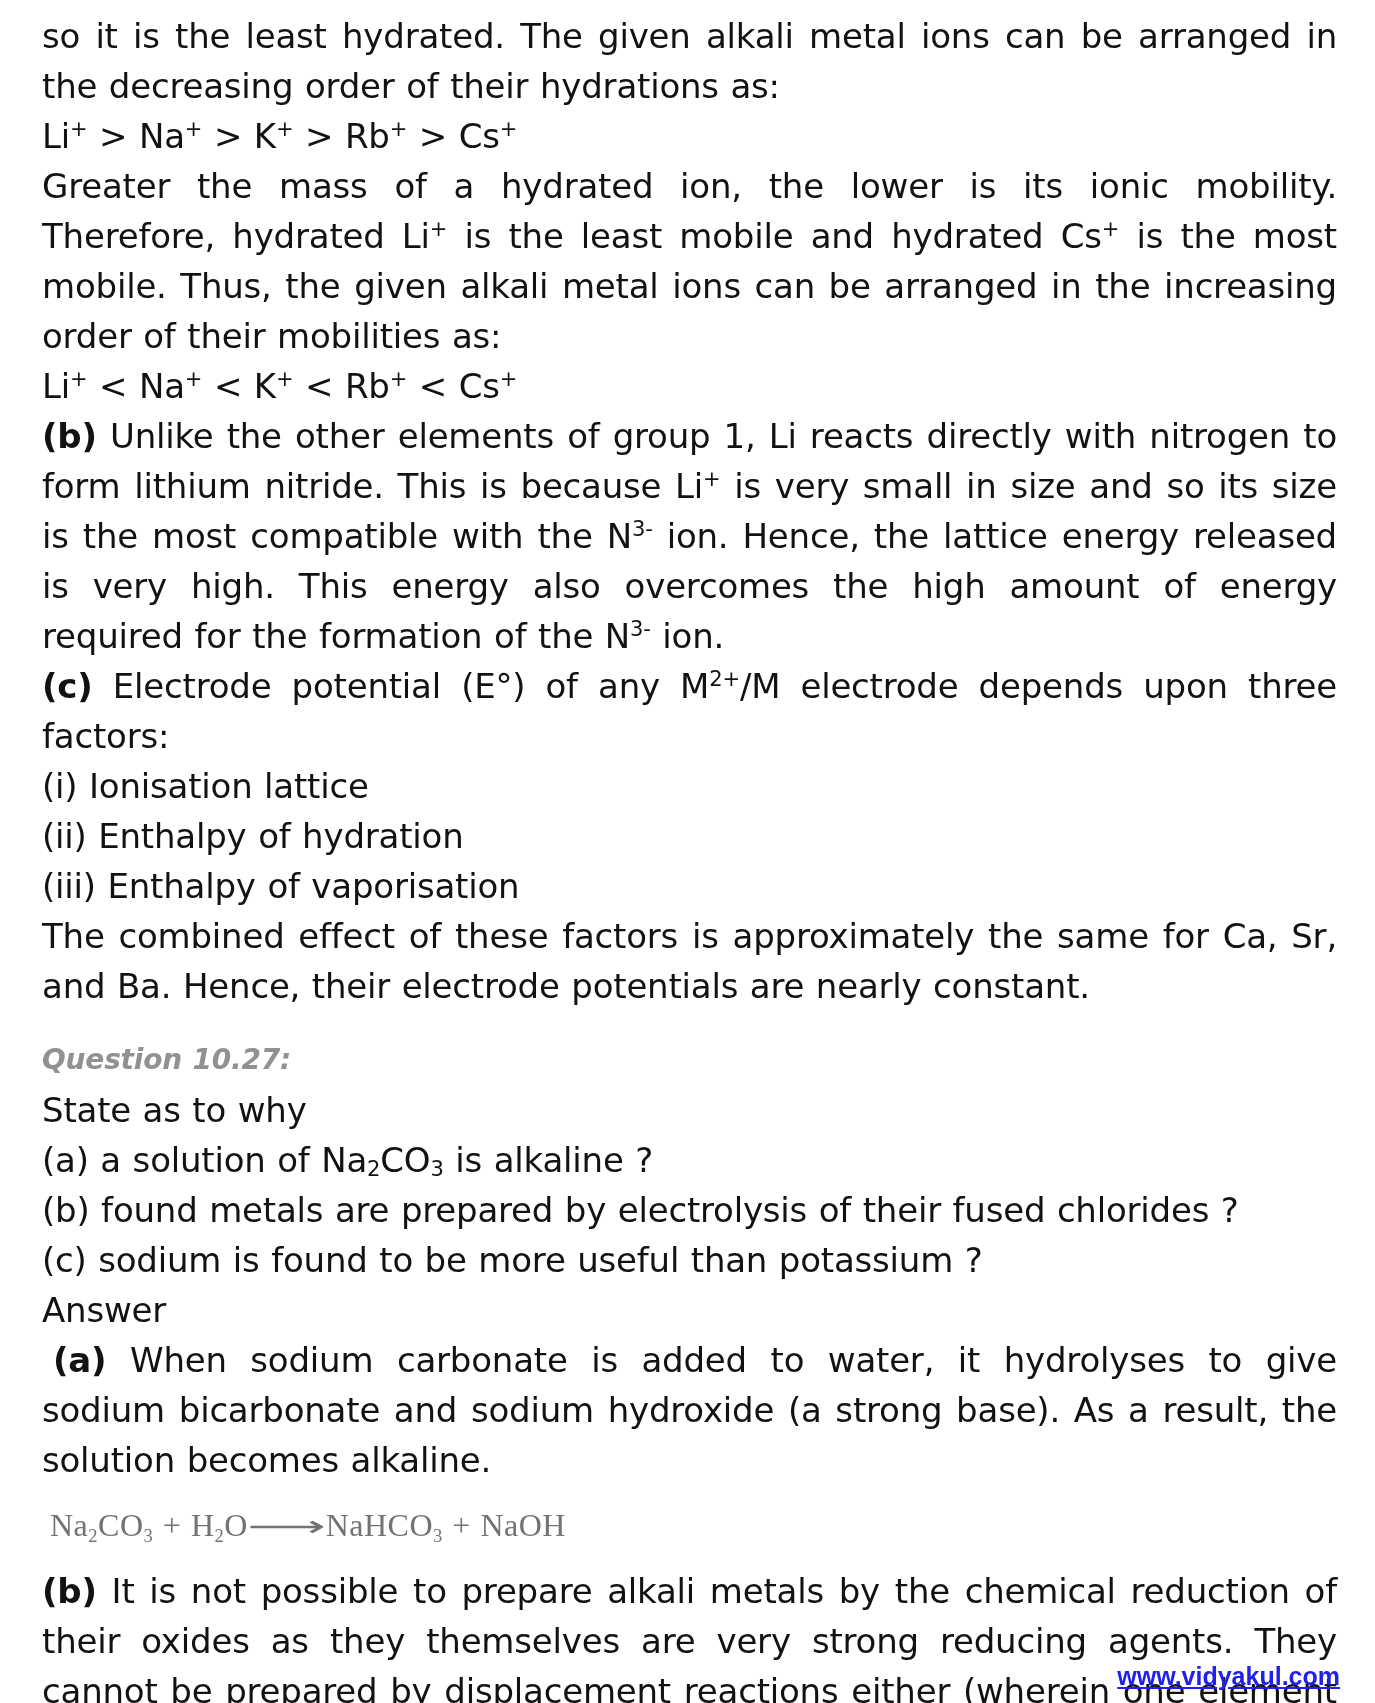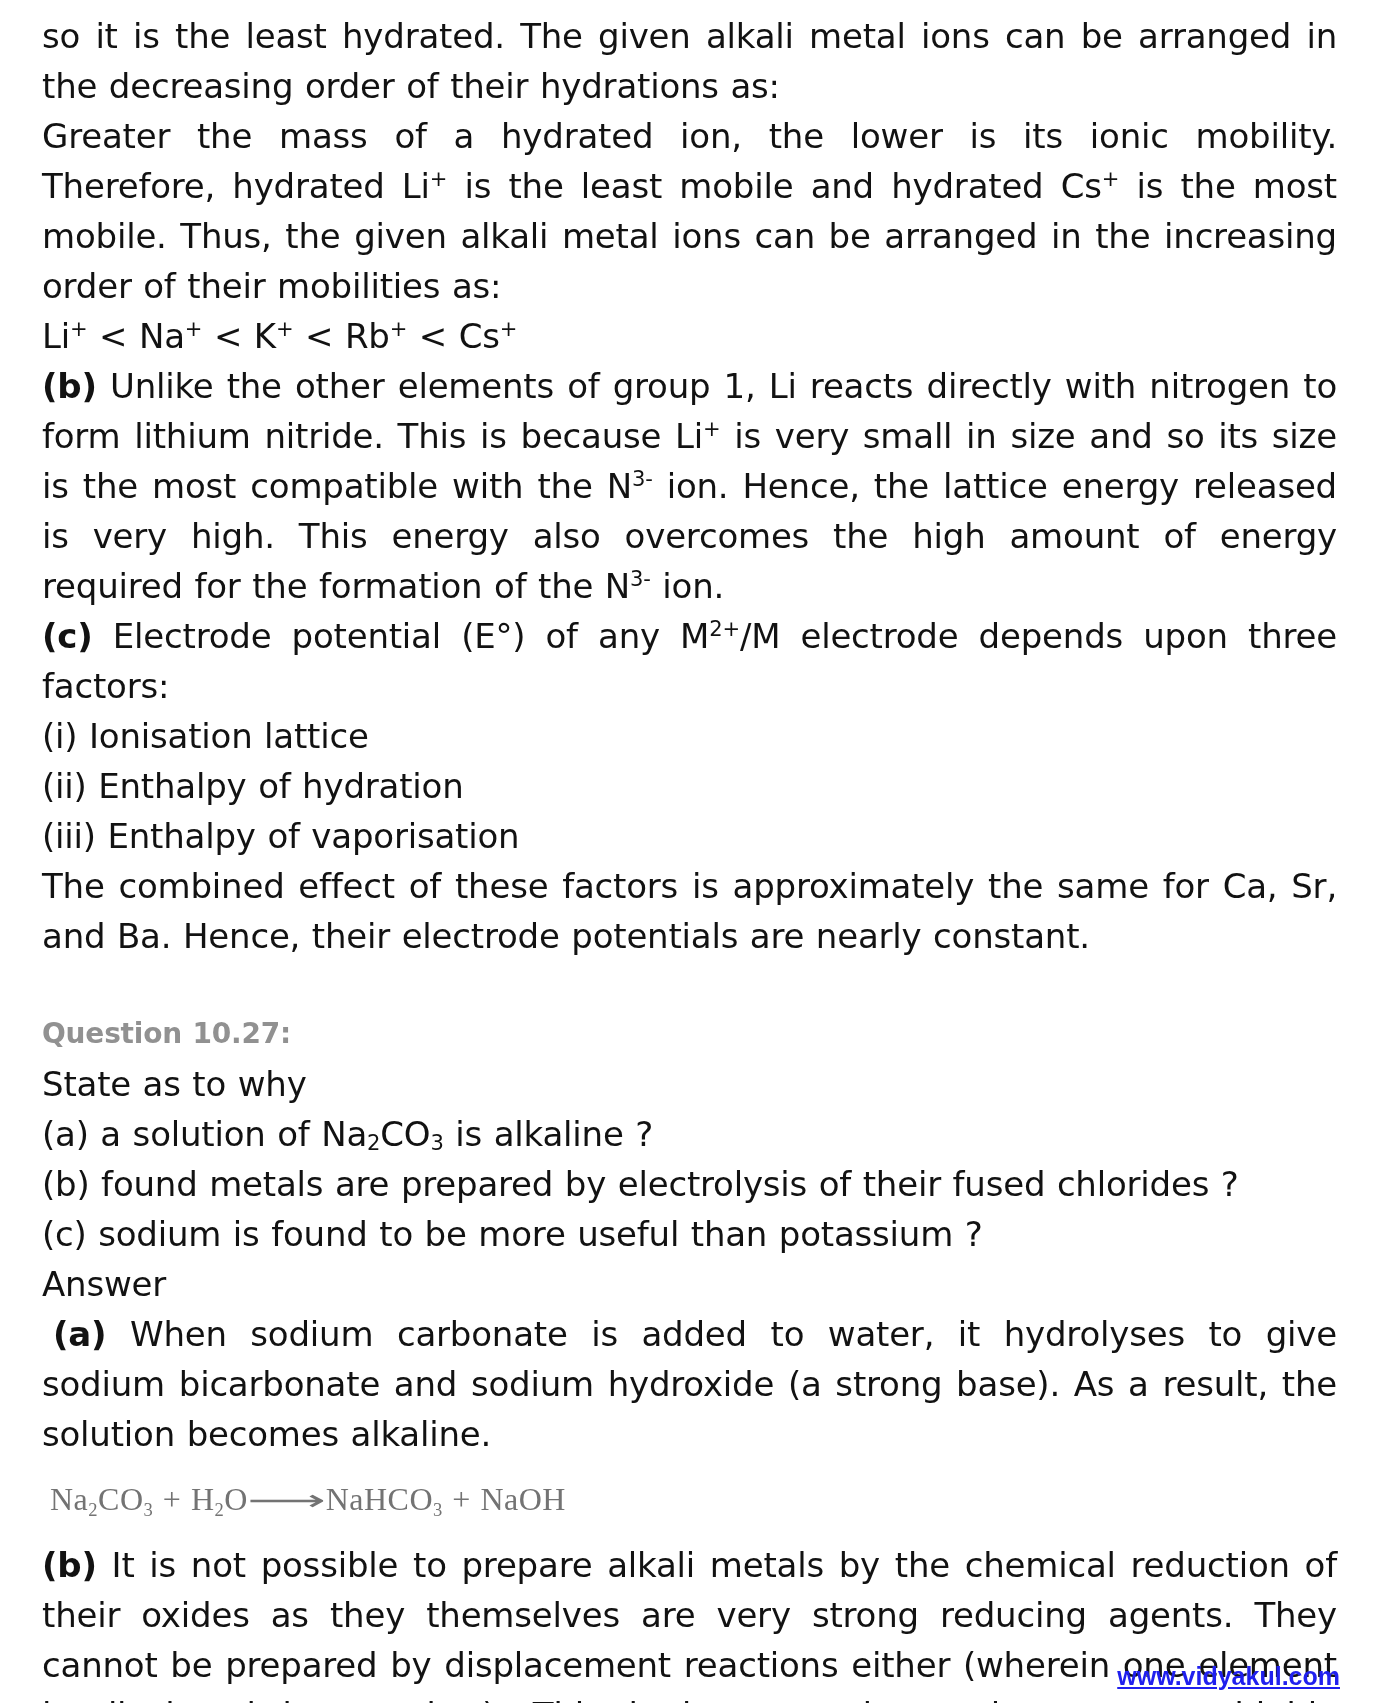--- a/index.html
+++ b/index.html
@@ -18,22 +18,23 @@
     font-size: 34px;
     line-height: 50px;
     letter-spacing: -0.2px;
     word-spacing: 1px;
   }
   .justify { text-align: justify; }
   .indent { text-indent: 11px; }
   .heading {
     font-weight: bold;
     color: #919191;
-    margin-top: 48px;
+    margin-top: 24px;
     font-size: 28px;
+    font-style: italic;
   }
   .b { font-weight: bold; }
   sup { font-size: 0.62em; line-height: 0; vertical-align: 0.55em; }
   sub { font-size: 0.62em; line-height: 0; vertical-align: -0.18em; }
   .equation {
     font-family: "Liberation Serif", "DejaVu Serif", serif;
     font-size: 32px;
     line-height: 56px;
     margin: 12px 0 12px 8px;
     color: #737373;
@@ -57,20 +58,21 @@
     color: #2020EE;
     text-decoration: underline;
     cursor: pointer;
   }
 </style>
 </head>
 <body>
 
 <div class="doc">
     <p class="block justify"><span>so it is the least hydrated. The given alkali metal ions can be arranged in the decreasing order of their hydrations as:</span></p>
+    <p class="block"><span>Li</span><sup>+</sup><span> &gt; Na</span><sup>+</sup><span> &gt; K</span><sup>+</sup><span> &gt; Rb</span><sup>+</sup><span> &gt; Cs</span><sup>+</sup></p>
     <p class="block justify"><span>Greater the mass of a hydrated ion, the lower is its ionic mobility. Therefore, hydrated Li</span><sup>+</sup><span> is the least mobile and hydrated Cs</span><sup>+</sup><span> is the most mobile. Thus, the given alkali metal ions can be arranged in the increasing order of their mobilities as:</span></p>
     <p class="block"><span>Li</span><sup>+</sup><span> &lt; Na</span><sup>+</sup><span> &lt; K</span><sup>+</sup><span> &lt; Rb</span><sup>+</sup><span> &lt; Cs</span><sup>+</sup></p>
     <p class="block justify"><span class="b">(b)</span><span> Unlike the other elements of group 1, Li reacts directly with nitrogen to form lithium nitride. This is because Li</span><sup>+</sup><span> is very small in size and so its size is the most compatible with the N</span><sup>3-</sup><span> ion. Hence, the lattice energy released is very high. This energy also overcomes the high amount of energy required for the formation of the N</span><sup>3-</sup><span> ion.</span></p>
     <p class="block justify"><span class="b">(c)</span><span> Electrode potential (E°) of any M</span><sup>2+</sup><span>/M electrode depends upon three factors:</span></p>
     <p class="block"><span>(i) Ionisation lattice</span></p>
     <p class="block"><span>(ii) Enthalpy of hydration</span></p>
     <p class="block"><span>(iii) Enthalpy of vaporisation</span></p>
     <p class="block justify"><span>The combined effect of these factors is approximately the same for Ca, Sr, and Ba. Hence, their electrode potentials are nearly constant.</span></p>
     <p class="block heading"><span>Question 10.27:</span></p>
     <p class="block"><span>State as to why</span></p>

